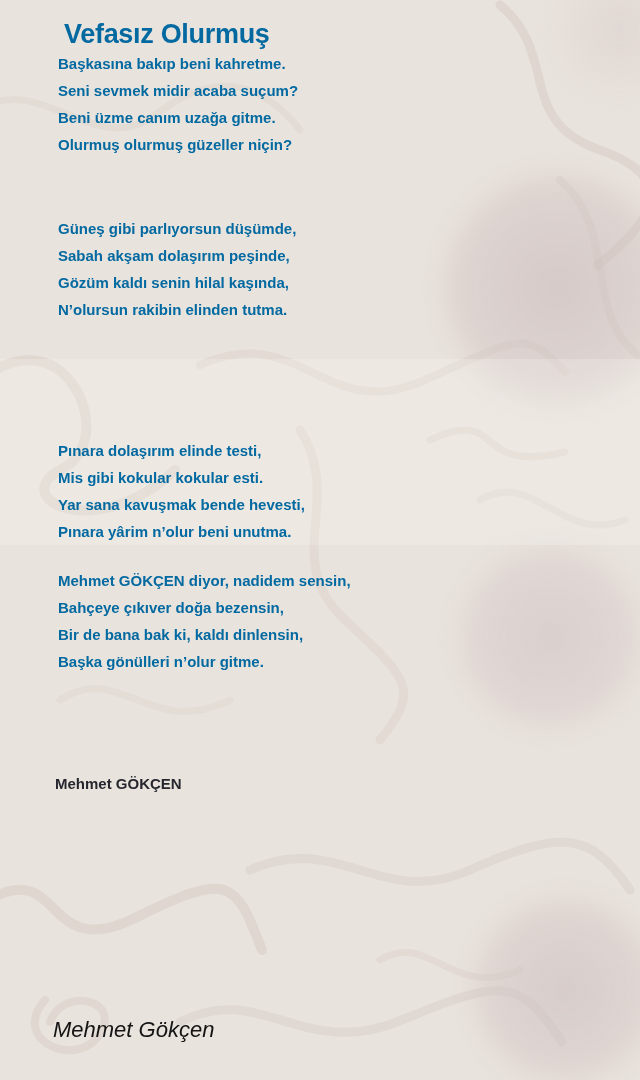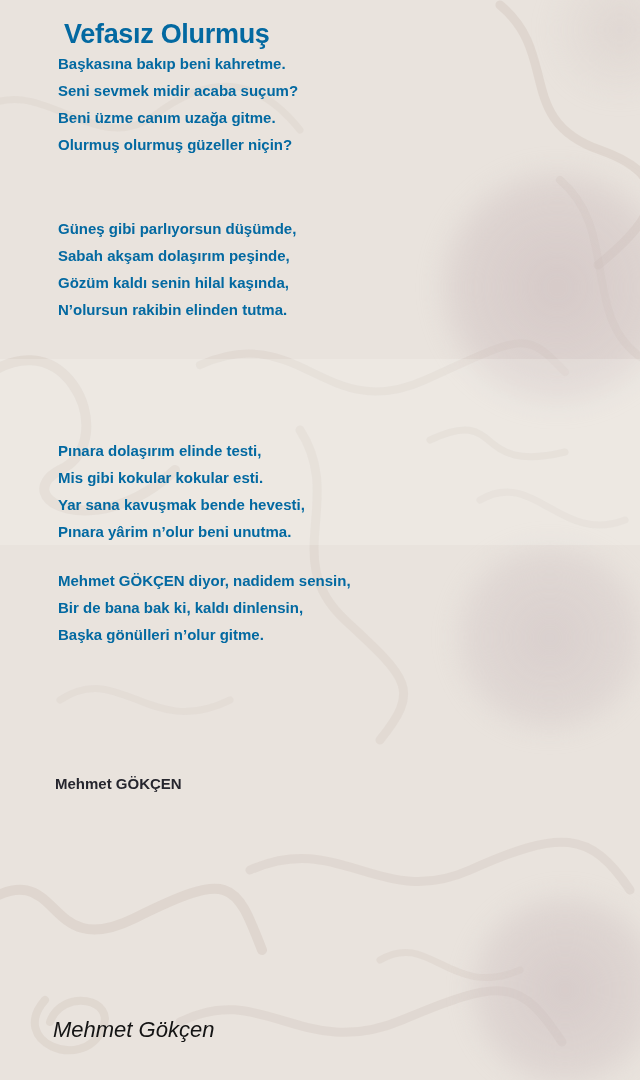--- a/index.html
+++ b/index.html
@@ -145,20 +145,21 @@
 
   <div class="stanza stanza-3">
     <div>Pınara dolaşırım elinde testi,</div>
     <div>Mis gibi kokular kokular esti.</div>
     <div>Yar sana kavuşmak bende hevesti,</div>
     <div>Pınara yârim n’olur beni unutma.</div>
   </div>
 
   <div class="stanza stanza-4">
     <div>Mehmet GÖKÇEN diyor, nadidem sensin,</div>
+    <div>Bahçeye çıkıver doğa bezensin,</div>
     <div>Bir de bana bak ki, kaldı dinlensin,</div>
     <div>Başka gönülleri n’olur gitme.</div>
   </div>
 
   <div class="poem-meta">
     <div>Mehmet GÖKÇEN</div>
   </div>
 
   <div class="footer-author">Mehmet Gökçen</div>
 

